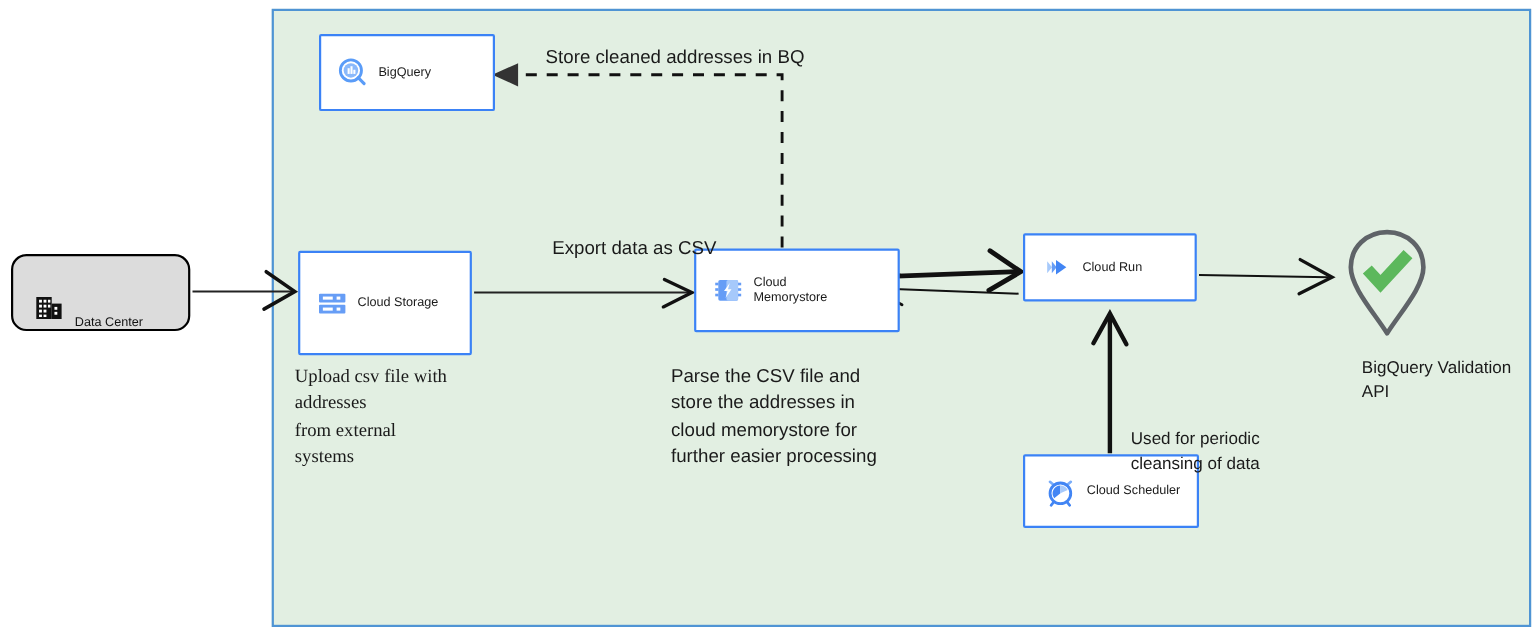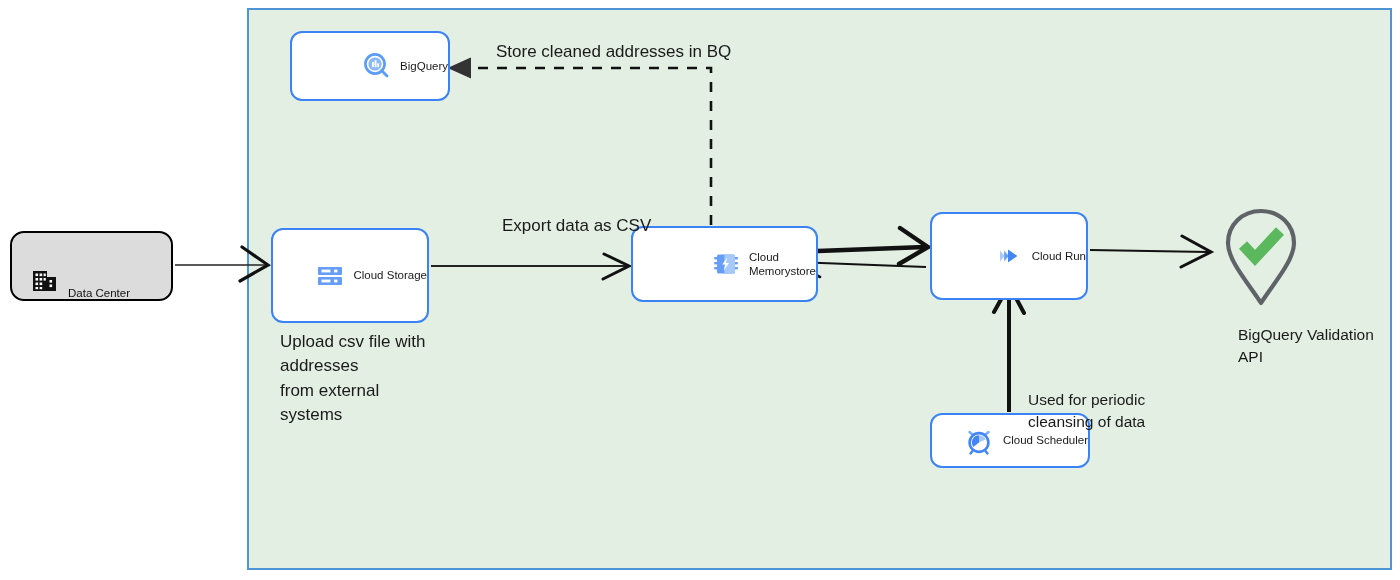--- a/index.html
+++ b/index.html
@@ -32,22 +32,21 @@
     border: 2px solid #4f94d4;
     box-sizing: border-box;
   }
   .node {
     position: absolute;
     box-sizing: border-box;
     display: flex;
     align-items: center;
     background: #ffffff;
     border: 2px solid #3b82f6;
-    border-radius: 12px;
-    justify-content: flex-end;
+    border-radius: 2px;
   }
   .node .ico {
     flex: 0 0 auto;
     display: flex;
     align-items: center;
     justify-content: center;
   }
   .node .lbl {
     font-size: 11.5px;
     color: #1a1a1a;
@@ -65,37 +64,37 @@
     align-items: flex-end;
     background: #dcdcdc;
     border: 2.5px solid #000000;
     border-radius: 14px;
   }
   .dc-node .lbl { font-size: 11.5px; color: #111; }
 
   .n-storage     { left: 271px; top: 228px; width: 158px; height: 95px; }
   .n-bigquery    { left: 290px; top: 31px;  width: 160px; height: 70px; }
   .n-memstore    { left: 631px; top: 226px; width: 187px; height: 76px; }
-  .n-cloudrun    { left: 930px; top: 212px; width: 158px; height: 88px; }
-  .n-scheduler   { left: 930px; top: 413px; width: 160px; height: 55px; }
+  .n-cloudrun    { left: 930px; top: 212px; width: 158px; height: 62px; }
+  .n-scheduler   { left: 930px; top: 413px; width: 160px; height: 67px; }
 
   .ann {
     position: absolute;
     font-size: 17px;
     color: #1a1a1a;
     line-height: 1.43;
     white-space: pre-line;
   }
   .edge-lbl {
     position: absolute;
     font-size: 17px;
     color: #1a1a1a;
     white-space: nowrap;
   }
-  .a-upload   { left: 280px; top: 330px; }
+  .a-upload   { left: 268px; top: 330px; font-family: Liberation Serif, serif; }
   .a-parse    { left: 610px; top: 330px; }
   .a-periodic { left: 1028px; top: 345px; font-size: 15.5px; margin-top: 44px; }
   .a-api      { left: 1238px; top: 324px; font-size: 15.5px; width: 150px; white-space: pre-line; }
   .l-export   { left: 454px; top: 216px; margin-left: 48px; }
   .l-store    { left: 496px; top: 42px; }
 </style>
 </head>
 <body>
 
 <div id="canvas">
@@ -251,16 +250,20 @@
   <div class="ann a-api">BigQuery Validation
 API</div>
 
   <div class="edge-lbl l-export">Export data as CSV</div>
   <div class="edge-lbl l-store">Store cleaned addresses in BQ</div>
 
   <div class="ann a-upload">Upload csv file with
 addresses
 from external
 systems</div>
+  <div class="ann a-parse">Parse the CSV file and
+store the addresses in
+cloud  memorystore for
+further easier processing</div>
   <div class="ann a-periodic">Used for periodic
 cleansing of data</div>
 
 </div>
 
 </body></html>

